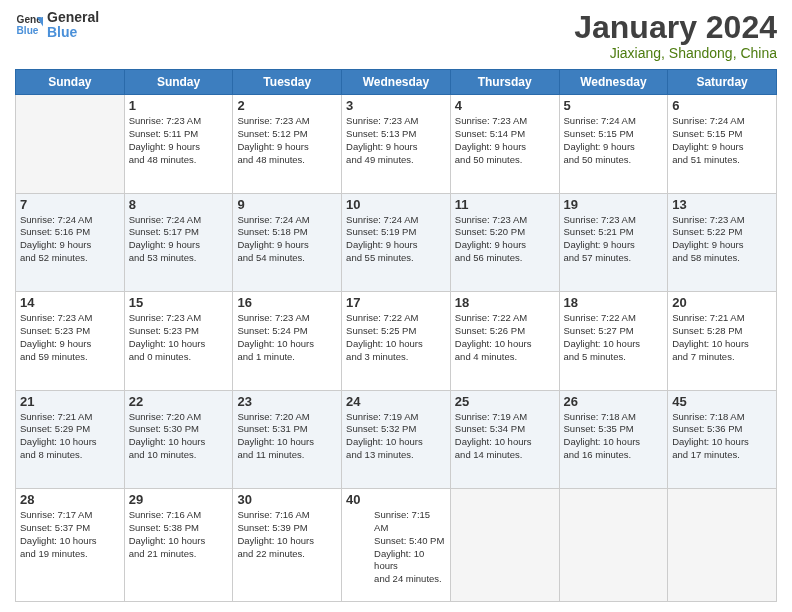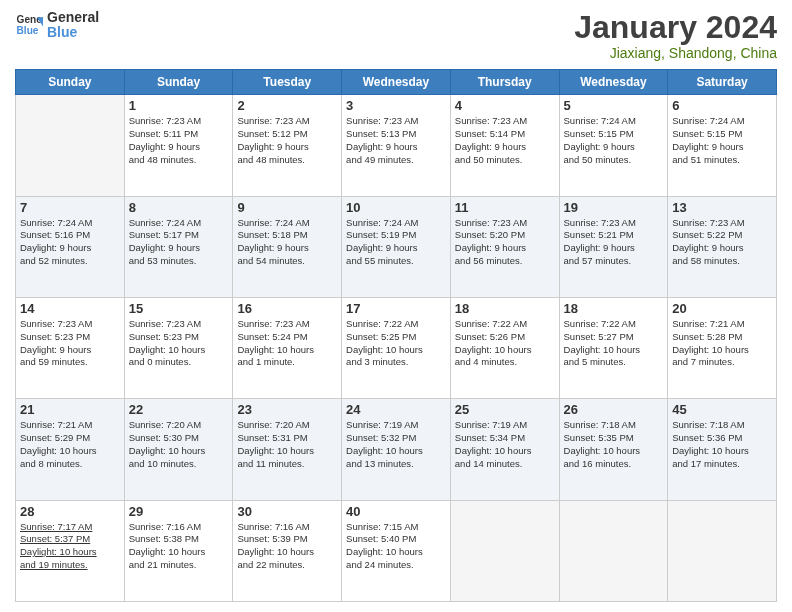--- a/index.html
+++ b/index.html
@@ -324,42 +324,42 @@
             <span class="day-number">45</span>
             <div class="day-info" style="white-space: pre-line;">Sunrise: 7:18 AM
 Sunset: 5:36 PM
 Daylight: 10 hours
 and 17 minutes.</div>
           </td>
         </tr>
         <tr>
           <td>
             <span class="day-number">28</span>
-            <div class="day-info" style="white-space: pre-line; text-decoration: underline;">Sunrise: 7:17 AM
+            <div class="day-info" style="white-space: pre-line;">Sunrise: 7:17 AM
 Sunset: 5:37 PM
 Daylight: 10 hours
 and 19 minutes.</div>
           </td>
           <td>
             <span class="day-number">29</span>
             <div class="day-info" style="white-space: pre-line;">Sunrise: 7:16 AM
 Sunset: 5:38 PM
 Daylight: 10 hours
 and 21 minutes.</div>
           </td>
           <td>
             <span class="day-number">30</span>
             <div class="day-info" style="white-space: pre-line;">Sunrise: 7:16 AM
 Sunset: 5:39 PM
 Daylight: 10 hours
 and 22 minutes.</div>
           </td>
           <td>
             <span class="day-number">40</span>
-            <div class="day-info" style="white-space: pre-line;">Sunrise: 7:15 AM
+            <div class="day-info" style="white-space: pre-line; margin-left: 28px;">Sunrise: 7:15 AM
 Sunset: 5:40 PM
 Daylight: 10 hours
 and 24 minutes.</div>
           </td>
           <td class="empty-cell"></td>
           <td class="empty-cell"></td>
           <td class="empty-cell"></td>
         </tr>
       </tbody>
   </table>

